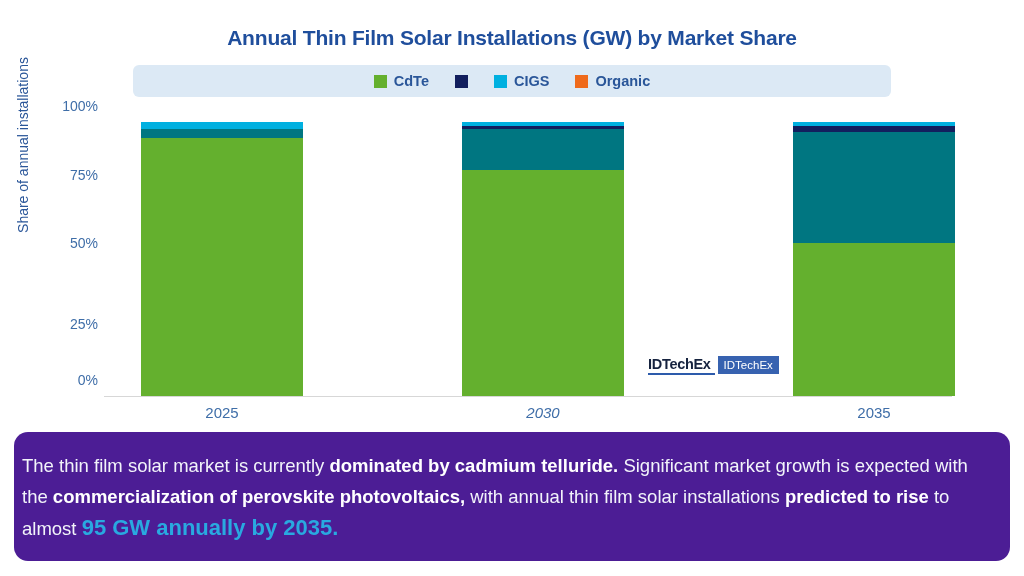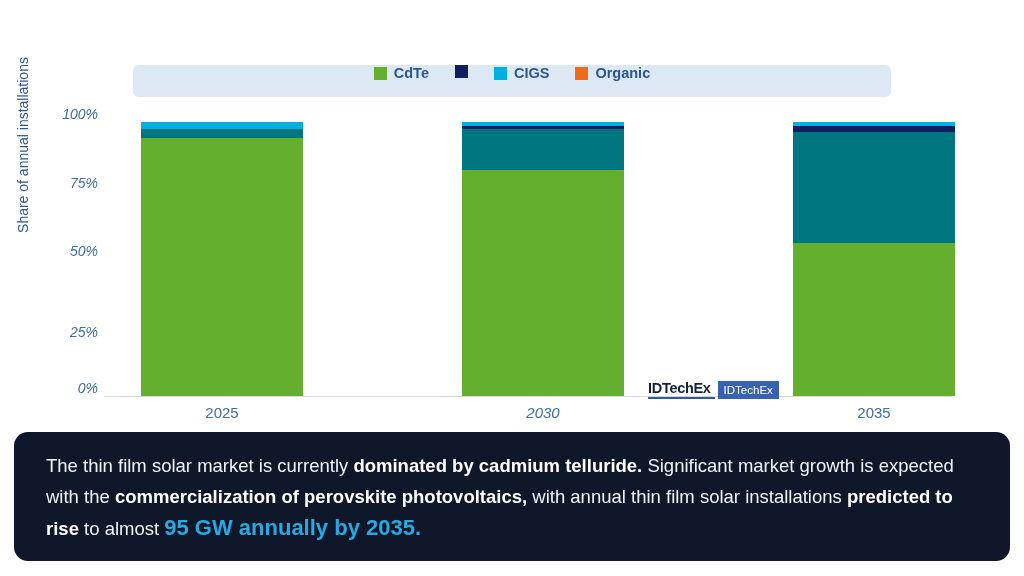--- a/index.html
+++ b/index.html
@@ -23,21 +23,21 @@
   }
 
   
   .legend {
     position: absolute;
     top: 65px; left: 133px;
     width: 758px; height: 32px;
     background: #dce9f5;
     border-radius: 6px;
     display: flex;
-    align-items: flex-start;
+    align-items: center;
     justify-content: center;
     gap: 0px;
   }
   .legend-item {
     display: flex;
     align-items: center;
     gap: 7px;
     margin: 0 13px;
     white-space: nowrap;
   }
@@ -59,22 +59,22 @@
     width: 846px; height: 274px;
   }
   .plot-baseline {
     position: absolute;
     left: 104px; top: 396px;
     width: 848px; height: 1px;
     background: #d7d7d7;
   }
   .ylabels {
     position: absolute;
-    left: 40px; top: 104px;
-    width: 58px; height: 294px; font-style: italic;
+    left: 40px; top: 96px;
+    width: 58px; height: 294px;
   }
   .ylabel-item {
     position: absolute;
     right: 0;
     font-size: 14px;
     color: #3f6ea8;
     text-align: right;
     width: 58px;
     transform: translateY(-50%);
   }
@@ -117,23 +117,23 @@
     top: 404px;
     width: 200px;
     text-align: center;
     font-size: 15px;
     color: #3f6ea8;
   }
 
   
   .watermark {
     position: absolute;
-    left: 648px; top: 380px;
-    display: flex;
-    align-items: flex-end;
+    left: 648px; top: 356px;
+    display: flex;
+    align-items: flex-start;
     height: 19px;
   }
   .wm-text {
     font-size: 14.5px;
     font-weight: bold;
     color: #16233f;
     letter-spacing: -0.3px;
     border-bottom: 2px solid #2d5bab;
     padding-right: 4px;
     line-height: 17px;
@@ -145,39 +145,40 @@
     padding: 2px 6px 1px 6px;
     line-height: 15px;
     margin-left: 3px;
   }
 
   
   .caption {
     position: absolute;
     left: 14px; top: 432px;
     width: 996px; height: 129px;
-    background: #0f172a;
+    background: #4c1d95;
     border-radius: 14px;
-    padding: 18px 24px 0 32px;
+    padding: 18px 24px 0 8px;
     color: #f2f4fa;
     font-size: 18.5px;
     line-height: 31px;
   }
   .caption b { color: #ffffff; font-weight: bold; }
   .caption .hl {
     color: #29a9e0;
     font-weight: bold;
     font-size: 22px;
   }
 </style>
 </head>
 <body>
 
 <div class="page">
 
+  <div class="chart-title">Annual Thin Film Solar Installations (GW) by Market Share</div>
 
   <div class="legend" id="legend">
       <div class="legend-item">
         <span class="legend-swatch" style="background: rgb(100, 176, 46);"></span>
         <span class="legend-label">CdTe</span>
       </div>
       <div class="legend-item">
         <span class="legend-swatch" style="background: rgb(18, 31, 94);"></span>
       </div>
       <div class="legend-item">

